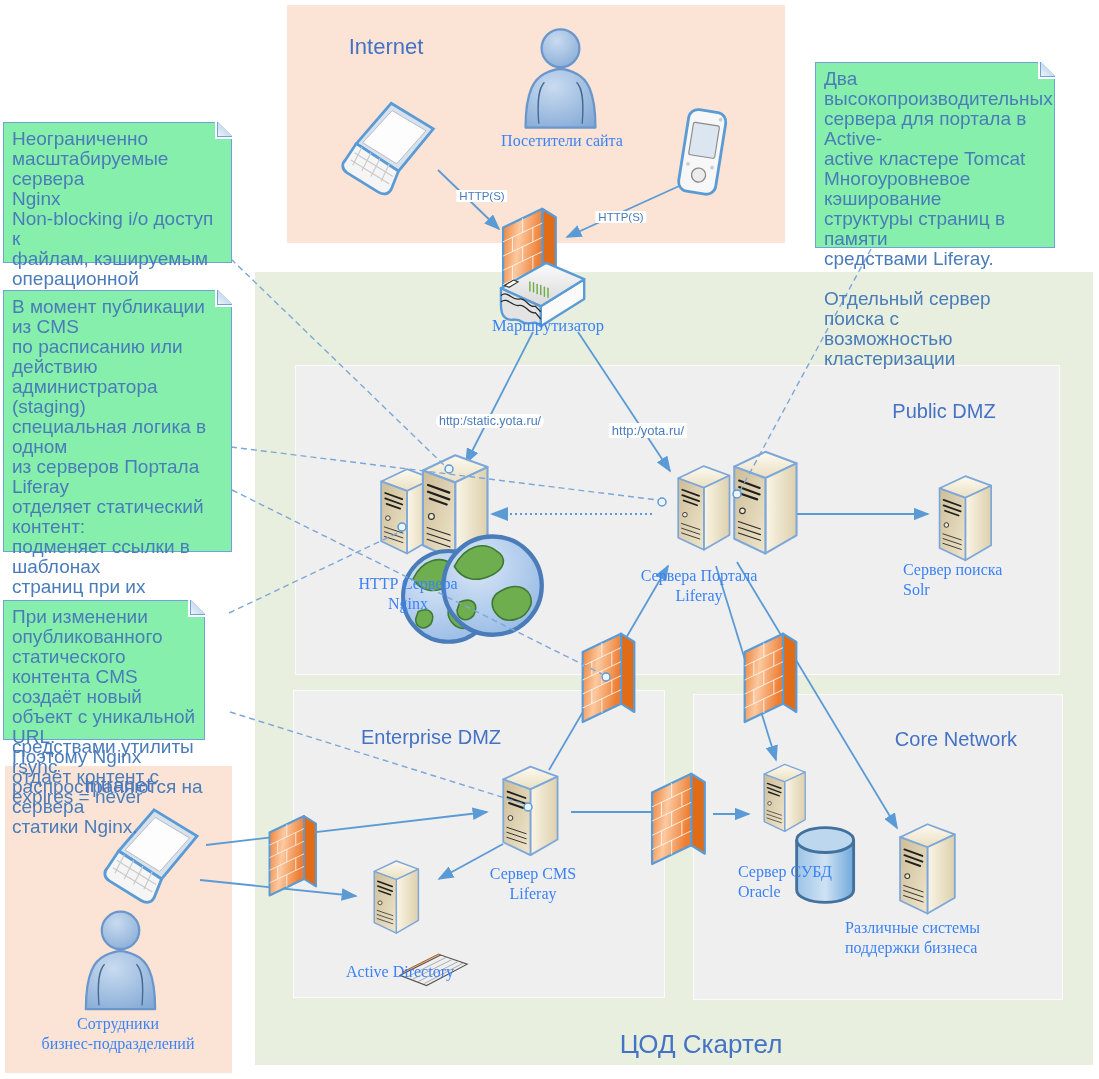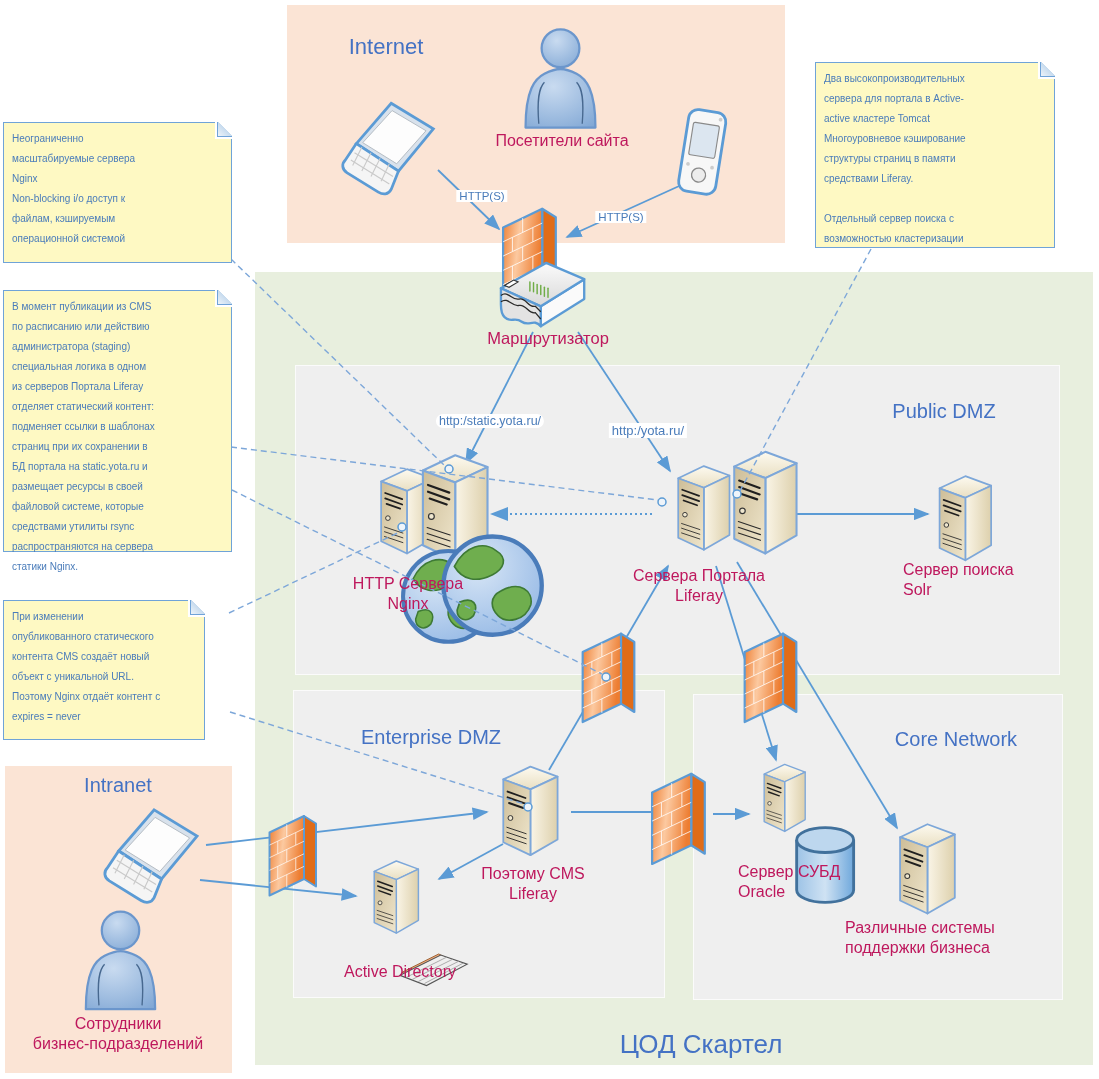--- a/index.html
+++ b/index.html
@@ -1,26 +1,26 @@
 <!DOCTYPE html>
 <html><head>
 <meta charset="utf-8">
 <style>
   html,body{margin:0;padding:0;background:#ffffff;}
   #stage{position:relative;width:1099px;height:1079px;background:#ffffff;overflow:hidden;
          font-family:"Liberation Sans",sans-serif;padding-left:10px;}
   .zone{position:absolute;box-sizing:border-box;}
   .zone-title{position:absolute;color:#4472c4;font-size:20px;white-space:nowrap;transform:translateX(-50%);}
-  .lbl{position:absolute;color:#be185d;font-size:16px;line-height:20px;text-align:center;
-       white-space:pre-line;transform:translateX(-50%);}
+  .lbl{position:absolute;color:#3b82f6;font-size:16px;line-height:20px;text-align:center;
+       white-space:pre-line;transform:translateX(-50%);font-family:Liberation Serif, serif;}
   .lbl-left{transform:none;text-align:left;}
   .edge-lbl{position:absolute;color:#4a7cba;background:#ffffff;padding:0 3px;white-space:nowrap;
             transform:translateX(-50%);}
-  .note{position:absolute;box-sizing:border-box;background:#fef9c3;border:1.4px solid #6fa3d8;
-        color:#4a7cba;font-size:10px;line-height:20px;padding:6px 8px;white-space:pre-line;z-index:6;}
+  .note{position:absolute;box-sizing:border-box;background:#86efac;border:1.4px solid #6fa3d8;
+        color:#4a7cba;font-size:19px;line-height:20px;padding:6px 8px;white-space:pre-line;z-index:6;}
   .note::before{content:"";position:absolute;top:-2px;right:-2px;width:18px;height:18px;background:#ffffff;}
   .note::after{content:"";position:absolute;top:-1px;right:-1px;width:15px;height:15px;box-sizing:border-box;
         background:linear-gradient(to bottom left,#ffffff 0%,#ffffff 47%,#c7dbee 50%,#eef4fa 100%);
         border-left:1.4px solid #6fa3d8;border-bottom:1.4px solid #6fa3d8;}
   svg.icon{position:absolute;overflow:visible;z-index:3;}
   #connections,#leaders{position:absolute;left:0;top:0;z-index:2;}
   #leaders{z-index:4;}
   .txt{z-index:5;}
 </style>
 </head>
@@ -304,28 +304,28 @@
   </svg>
 
   <div class="zone-title txt" style="left:386px;top:34px;font-size:22px;">Internet</div>
   <div class="zone-title txt" style="left:944px;top:400px;">Public DMZ</div>
   <div class="zone-title txt" style="left:431px;top:726px;">Enterprise DMZ</div>
   <div class="zone-title txt" style="left:956px;top:728px;">Core Network</div>
   <div class="zone-title txt" style="left:118px;top:774px;">Intranet</div>
   <div class="zone-title txt" style="left:701px;top:1029px;font-size:26px;">ЦОД Скартел</div>
 
   <div class="lbl txt" style="left:562px;top:131px;">Посетители сайта</div>
-  <div class="lbl txt" style="left:548px;top:328px;font-size:16.5px;">Маршрутизатор</div>
+  <div class="lbl txt" style="left:548px;top:316px;font-size:16.5px;">Маршрутизатор</div>
   <div class="lbl txt" style="left:408px;top:574px;">HTTP Сервера
 Nginx</div>
   <div class="lbl txt" style="left:699px;top:566px;">Сервера Портала
 Liferay</div>
   <div class="lbl lbl-left txt" style="left:903px;top:560px;">Сервер поиска
 Solr</div>
-  <div class="lbl txt" style="left:533px;top:864px;">Поэтому CMS
+  <div class="lbl txt" style="left:533px;top:864px;">Сервер CMS
 Liferay</div>
   <div class="lbl txt" style="left:400px;top:962px;text-align:right;">Active Directory</div>
   <div class="lbl lbl-left txt" style="left:738px;top:862px;">Сервер СУБД
 Oracle</div>
   <div class="lbl lbl-left txt" style="left:845px;top:918px;">Различные системы
 поддержки бизнеса</div>
   <div class="lbl txt" style="left:118px;top:1014px;">Сотрудники
 бизнес-подразделений</div>
 
   <div class="edge-lbl txt" style="left:482px;top:190px;font-size:11.5px;">HTTP(S)</div>

